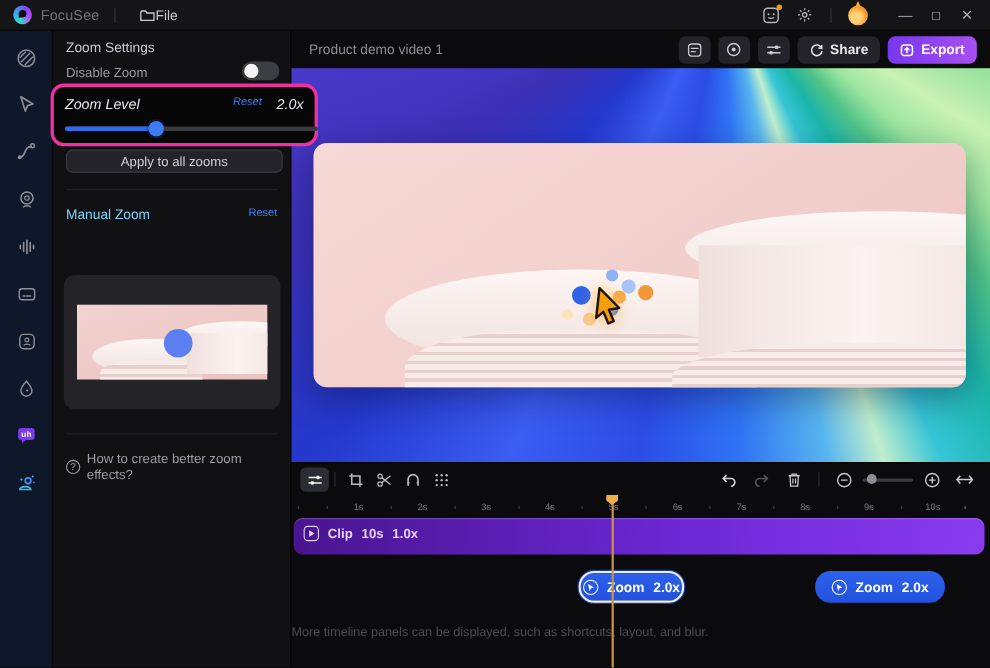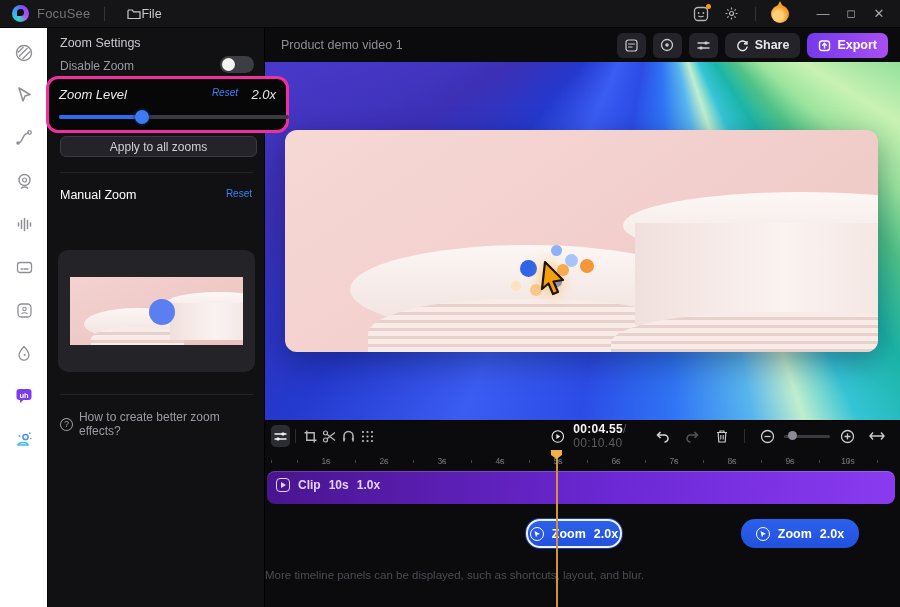--- a/index.html
+++ b/index.html
@@ -17,33 +17,33 @@
   .tb-sep { width:1px; height:14px; background:#333338; margin:0 14px; }
   .menu-item { display:flex; align-items:center; gap:0; color:#c9c9cf; font-size:12.5px; padding:3px 8px; border-radius:5px; }
   .tb-right { margin-left:auto; display:flex; align-items:center; gap:6px; padding-right:10px; }
   .tb-icon-btn { width:24px; height:20px; display:flex; align-items:center; justify-content:center; color:#b4b4bb; position:relative; border-radius:4px; }
   .notif-dot { position:absolute; right:2px; top:0; width:5px; height:5px; border-radius:50%; background:#f59e0b; }
   .flame { width:18px; height:18px; border-radius:50%; background:radial-gradient(circle at 40% 60%, #ffd27a 0 30%, #f59e2b 60%, #e8791b 100%); position:relative; }
   .flame::after{ content:""; position:absolute; left:6px; top:-4px; width:0; height:0; border-left:3px solid transparent; border-right:3px solid transparent; border-bottom:6px solid #f5a623; }
   .win-btn { width:22px; height:20px; display:flex; align-items:center; justify-content:center; color:#a8a8b0; font-size:13px; }
 
   
-  .rail { left:0; top:28px; width:48px; height:579px; background:#ffffff; border-right:1px solid #050506; }
+  .rail { left:0; top:28px; width:48px; height:579px; background:#0f172a; border-right:1px solid #050506; }
   .rail-item { position:absolute; left:13px; width:22px; height:22px; color:#8f8f98; display:flex; align-items:center; justify-content:center; }
 
   
   .panel { left:48px; top:28px; width:217px; height:579px; background:#111114; border-right:1px solid #000; }
   .panel-title { position:absolute; left:12px; top:8px; font-size:12.5px; color:#c9c9d1; }
   .row-label { position:absolute; left:12px; top:31px; font-size:12px; color:#9a9aa2; }
   .toggle { position:absolute; right:10px; top:28px; width:34px; height:17px; border-radius:9px; background:#3d3d44; }
   .toggle-knob { position:absolute; left:2px; top:2px; width:13px; height:13px; border-radius:50%; background:#f4f4f5; }
   .apply-btn { position:absolute; left:12px; top:108px; width:197px; height:21px; background:#232329; border:1px solid #3a3a41; border-radius:6px;
                color:#cfcfd6; font-size:12px; display:flex; align-items:center; justify-content:center; }
   .panel-divider { position:absolute; left:12px; width:193px; height:1px; background:#232327; }
-  .mz-title { position:absolute; left:12px; top:160px; font-size:12.5px; color:#ffffff; }
+  .mz-title { position:absolute; left:12px; top:160px; font-size:12.5px; color:#7dd3fc; }
   .reset-link { color:#3b82f6; font-size:10px; }
   .mz-reset { position:absolute; right:12px; top:160px; }
   .mz-desc { position:absolute; left:12px; top:182px; width:195px; font-size:11.5px; line-height:1.55; color:#8d8d96; }
   .thumb-box { position:absolute; left:10px; top:222px; width:197px; height:122px; background:#232328; border-radius:10px; }
   .thumb-img { position:absolute; left:12px; top:27px; width:173px; height:68px; background:linear-gradient(160deg,#f3d2cf,#eac3c0); overflow:hidden; }
   .help-row { position:absolute; left:12px; top:382px; display:flex; align-items:center; gap:6px; color:#9b9ba3; font-size:12px; }
   .q-circle { width:13px; height:13px; border:1px solid #9b9ba3; border-radius:50%; font-size:9px; display:flex; align-items:center; justify-content:center; }
 
   
   .annotation { left:46px; top:76px; width:243px; height:57px; background:#070708; border:3px solid #f1309f; border-radius:12px; z-index:40;font-style:italic; }
@@ -363,30 +363,20 @@
               <circle cx="3" cy="7.5" r="1.1"></circle>
               <circle cx="7.5" cy="7.5" r="1.1"></circle>
               <circle cx="12" cy="7.5" r="1.1"></circle>
               <circle cx="3" cy="12" r="1.1"></circle>
               <circle cx="7.5" cy="12" r="1.1"></circle>
               <circle cx="12" cy="12" r="1.1"></circle>
             </g>
           </svg>
       </div>
 
-      <div style="margin-left:174px; display:flex; align-items:center; gap:9px;">
-        <svg width="19" height="19" viewBox="0 0 19 19">
-            <circle cx="9.5" cy="9.5" r="8" fill="none" stroke="#e8e8ec" stroke-width="1.5"></circle>
-            <path d="M7.5 6 L13 9.5 L7.5 13 Z" fill="#e8e8ec"></path>
-          </svg>
-        <span class="time-display">
-          <span>00:04.55</span><span class="time-total">/</span>
-          <span class="time-total">00:10.40</span>
-        </span>
-      </div>
 
       <div style="margin-left:auto; display:flex; align-items:center; gap:4px; padding-right:10px;">
         <div class="tl-icon">
           <svg width="15" height="13" viewBox="0 0 15 13">
               <path d="M5.5 2 L2.5 5 L5.5 8" fill="none" stroke="#d6d6dc" stroke-width="1.5"></path>
               <path d="M2.8 5 H9.5 A3.5 3.5 0 0 1 9.5 12" fill="none" stroke="#d6d6dc" stroke-width="1.5"></path>
             </svg>
         </div>
         <div class="tl-icon">
           <svg width="15" height="13" viewBox="0 0 15 13">

